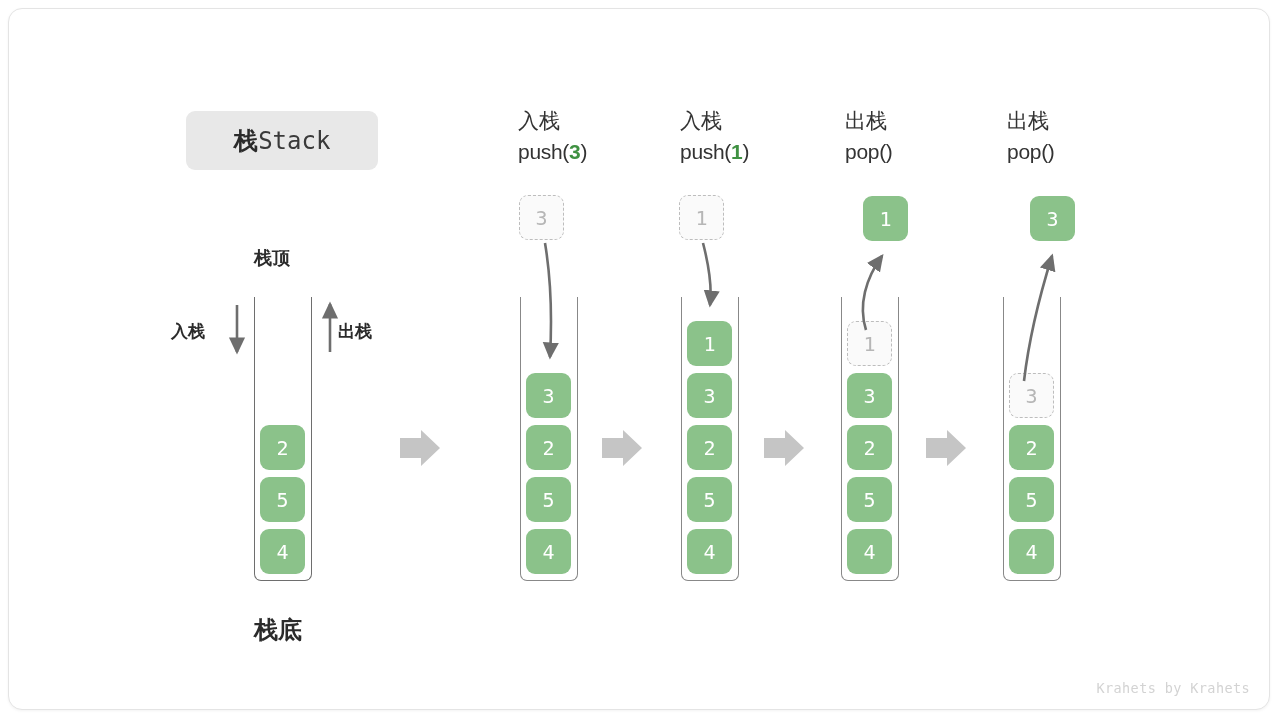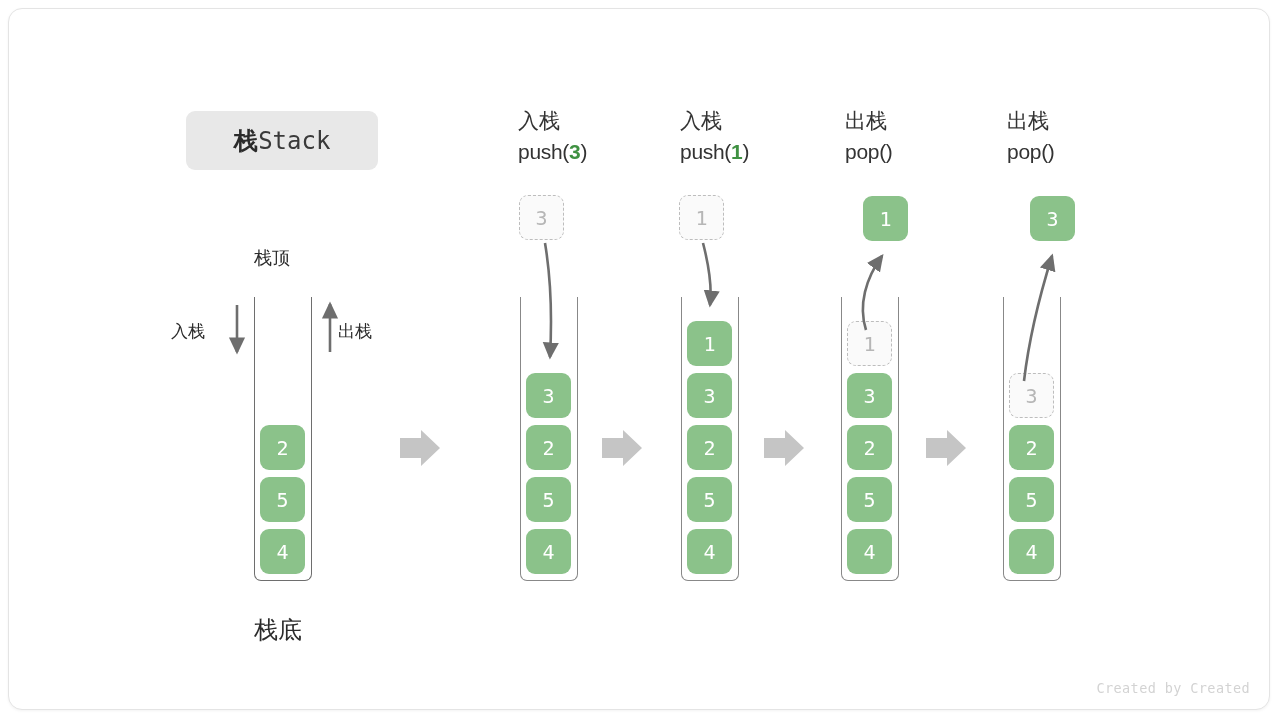--- a/index.html
+++ b/index.html
@@ -56,21 +56,21 @@
     font-family: "DejaVu Sans Mono", "Liberation Mono", monospace;
     font-size: 24px;
     font-weight: 400;
     color: #3a3a3a;
   }
 
   
   .lbl {
     position: absolute;
     color: #2b2b2b;
-    font-weight: 400;
+    font-weight: 700;
     white-space: nowrap;
     text-align: right;
   }
   .lbl-top { font-size: 18px; left: 254px; top: 246px; }
   .lbl-bottom { font-size: 24px; left: 254px; top: 614px; }
   .lbl-push-left { font-size: 17px; left: 171px; top: 320px; }
   .lbl-pop-right { font-size: 17px; left: 338px; top: 320px; }
 
   
   .op-caption {
@@ -267,14 +267,14 @@
       <path d="M602 438 L623 438 L623 430 L642 448 L623 466 L623 458 L602 458 z" fill="#c5c5c5"></path>
     </g>
     <g>
       <path d="M764 438 L785 438 L785 430 L804 448 L785 466 L785 458 L764 458 z" fill="#c5c5c5"></path>
     </g>
     <g>
       <path d="M926 438 L947 438 L947 430 L966 448 L947 466 L947 458 L926 458 z" fill="#c5c5c5"></path>
     </g>
   </svg>
 
-  <div class="credit">Created by Created</div>
+  <div class="credit">Krahets by Krahets</div>
 </div>
 
 </body></html>

